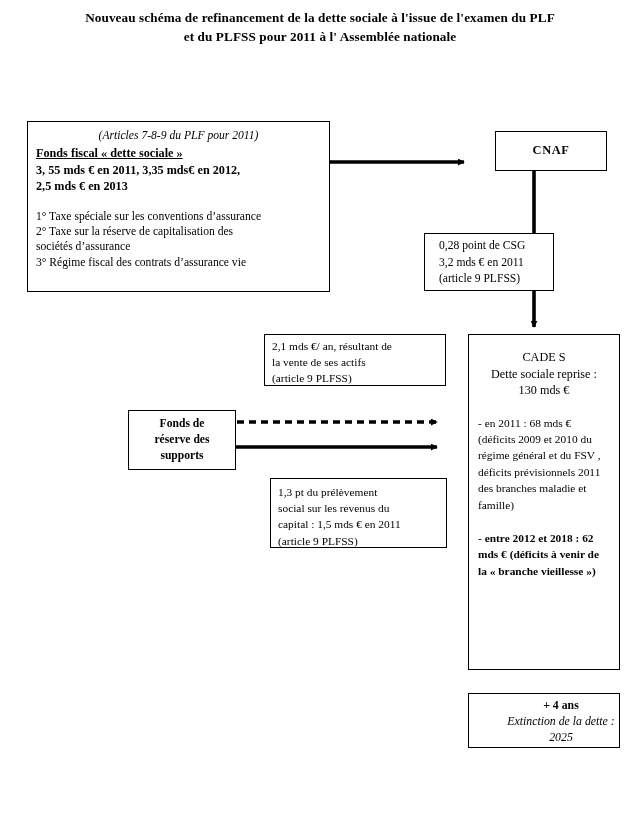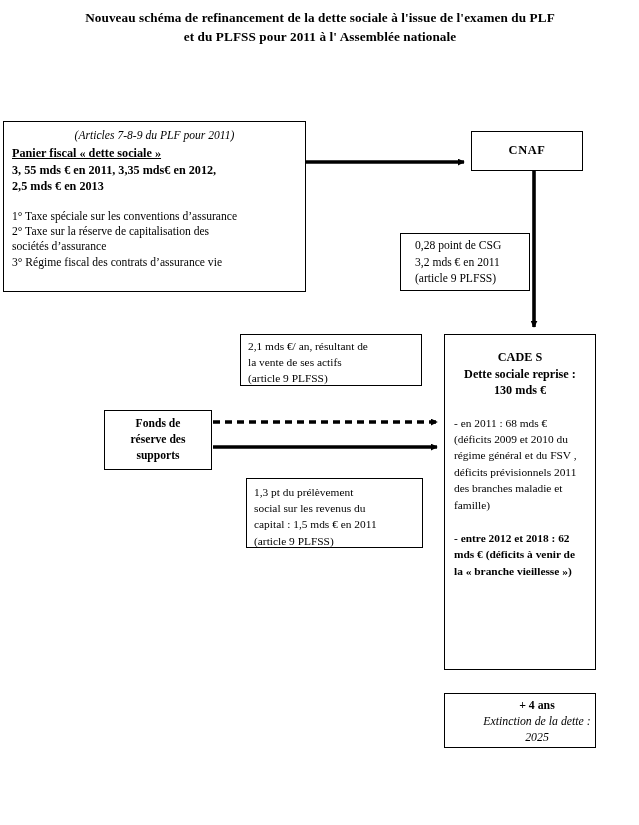--- a/index.html
+++ b/index.html
@@ -27,20 +27,21 @@
 
   .box{
     position:absolute;
     border:1px solid #000000;
     background:#ffffff;
     box-sizing:border-box;
     font-family:"Liberation Serif", serif;
     font-size:11.6px;
     line-height:15.6px;
     color:#000;
+    margin-left:24px;
   }
 
   
   #panier-box{ left:3px; top:121px; width:303px; height:171px; padding:6px 8px 0 8px; }
   .panier-articles{
     text-align:center;
     font-style:italic;
     font-size:11.6px;
     line-height:16px;
     margin:0 0 1px 0;
@@ -87,21 +88,21 @@
     font-weight:bold;font-size:11.6px;line-height:16px;
   }
 
   
   #prelev-box{ left:246px; top:478px; width:177px; height:70px; padding:5px 4px 0 7px; }
   #prelev-box div{line-height:16.2px;font-size:11.4px;white-space:nowrap;}
 
   
   #cades-box{ left:444px; top:334px; width:152px; height:336px; padding:14px 9px 0 9px; }
   .cades-title{
-    text-align:center;font-weight:bold;font-size:12.2px;line-height:16.5px;
+    text-align:center;font-weight:normal;font-size:12.2px;line-height:16.5px;
   }
   .cades-para{ margin-top:16px; font-size:11.4px; line-height:16.4px; }
   .cades-para2{ margin-top:17px; font-size:11.4px; line-height:16.4px;font-weight:bold; }
 
   
   #extinction-box{
     left:444px; top:693px; width:152px; height:55px;
     display:flex;flex-direction:column;align-items:center;justify-content:center;padding-left:34px;
   }
   #extinction-box .ext-l1{font-weight:bold;font-size:11.8px;line-height:16px;}
@@ -139,21 +140,21 @@
       <line x1="213" y1="422" x2="437" y2="422" stroke="#000000" stroke-width="3.4" stroke-dasharray="7,5" marker-end="url(#ah)"></line>
     </g>
 
     <g>
       <line x1="213" y1="447" x2="437" y2="447" stroke="#000000" stroke-width="3.4" marker-end="url(#ah)"></line>
     </g>
   </svg>
 
   <div class="box" id="panier-box">
     <div class="panier-articles">(Articles 7-8-9 du PLF pour 2011)</div>
-    <div class="panier-head">Panier fiscal « dette sociale »</div>
+    <div class="panier-head">Fonds fiscal « dette sociale »</div>
     <div class="panier-amounts">3, 55 mds € en 2011, 3,35 mds€ en 2012,</div>
     <div class="panier-amounts">2,5 mds € en 2013</div>
     <div class="panier-list">
       <div>1° Taxe spéciale sur les conventions d’assurance</div>
       <div>2° Taxe sur la réserve de capitalisation des</div>
       <div>sociétés d’assurance</div>
       <div>3° Régime fiscal des contrats d’assurance vie</div>
     </div>
   </div>
 

